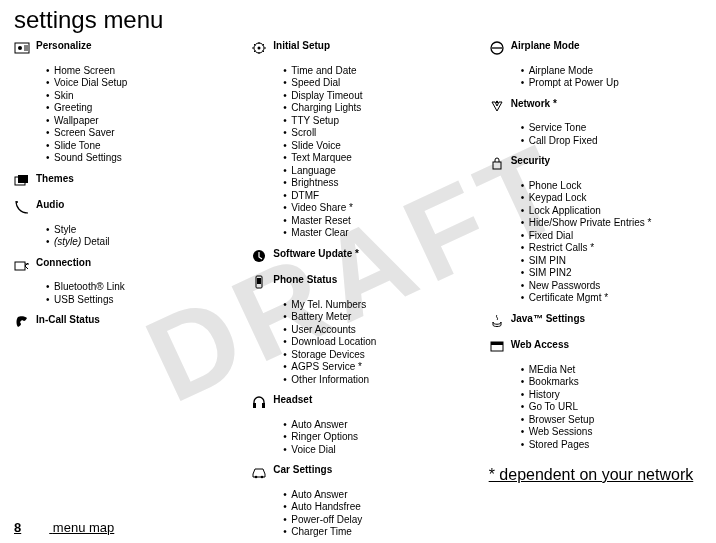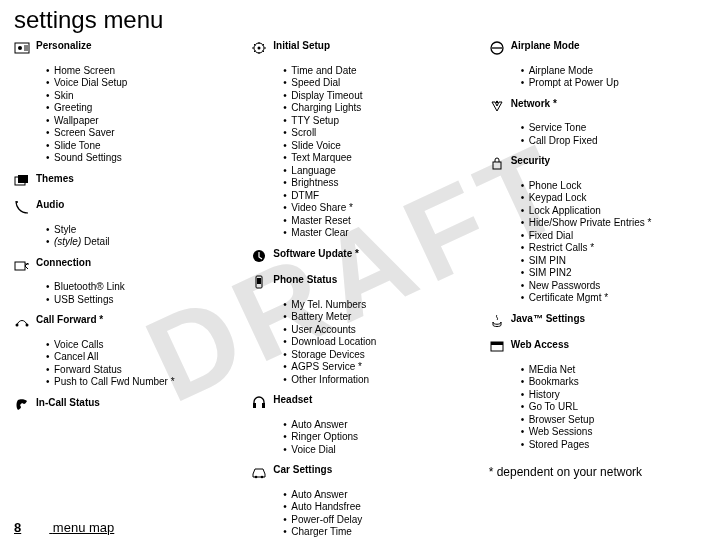--- a/index.html
+++ b/index.html
@@ -51,23 +51,24 @@
   ul { list-style: none; padding-left: 10px; margin-top: 12px; }
   li { position: relative; padding-left: 8px; }
   li::before {
     content: "•";
     position: absolute;
     left: 0;
     top: 0;
   }
   .italic { font-style: italic; text-align: right; }
   .footnote {
-    font-size: 12px;
+    font-size: 16px;
     margin-top: 14px;
     margin-left: 0;
+    text-decoration: underline;
   }
   .footer {
     position: absolute;
     bottom: 8px;
     left: 14px;
     font-size: 13px;
     z-index: 1;
     text-decoration: underline;
   }
   .footer .pg { font-weight: bold; margin-right: 28px; }
@@ -126,36 +127,20 @@
       <div class="section">
         <div class="section-icon"><svg viewBox="0 0 16 14">
             <rect x="1" y="4" width="10" height="8" fill="none" stroke="#000"></rect>
             <path d="M11 6h4M11 8l3-3M11 8l3 3" stroke="#000"></path>
           </svg></div>
         <div class="section-body">
           <div class="section-head">Connection</div>
           <ul>
             <li>Bluetooth® Link</li>
             <li>USB Settings</li>
-          </ul>
-        </div>
-      </div>
-      <div class="section">
-        <div class="section-icon"><svg viewBox="0 0 16 14">
-            <path d="M3 10c2-6 8-6 10 0" fill="none" stroke="#000"></path>
-            <circle cx="3" cy="10" r="1.5" fill="#000"></circle>
-            <circle cx="13" cy="10" r="1.5" fill="#000"></circle>
-          </svg></div>
-        <div class="section-body">
-          <div class="section-head">Call Forward *</div>
-          <ul>
-            <li>Voice Calls</li>
-            <li>Cancel All</li>
-            <li>Forward Status</li>
-            <li>Push to Call Fwd Number *</li>
           </ul>
         </div>
       </div>
       <div class="section">
         <div class="section-icon"><svg viewBox="0 0 16 14">
             <path d="M4 2c-2 2-2 8 0 10 2-1 3-2 3-3l-1-2 2-2 2 1c1 0 2-1 3-3-2-2-7-2-9-1z" fill="#000"></path>
           </svg></div>
         <div class="section-body">
           <div class="section-head">In-Call Status</div>
         </div>

